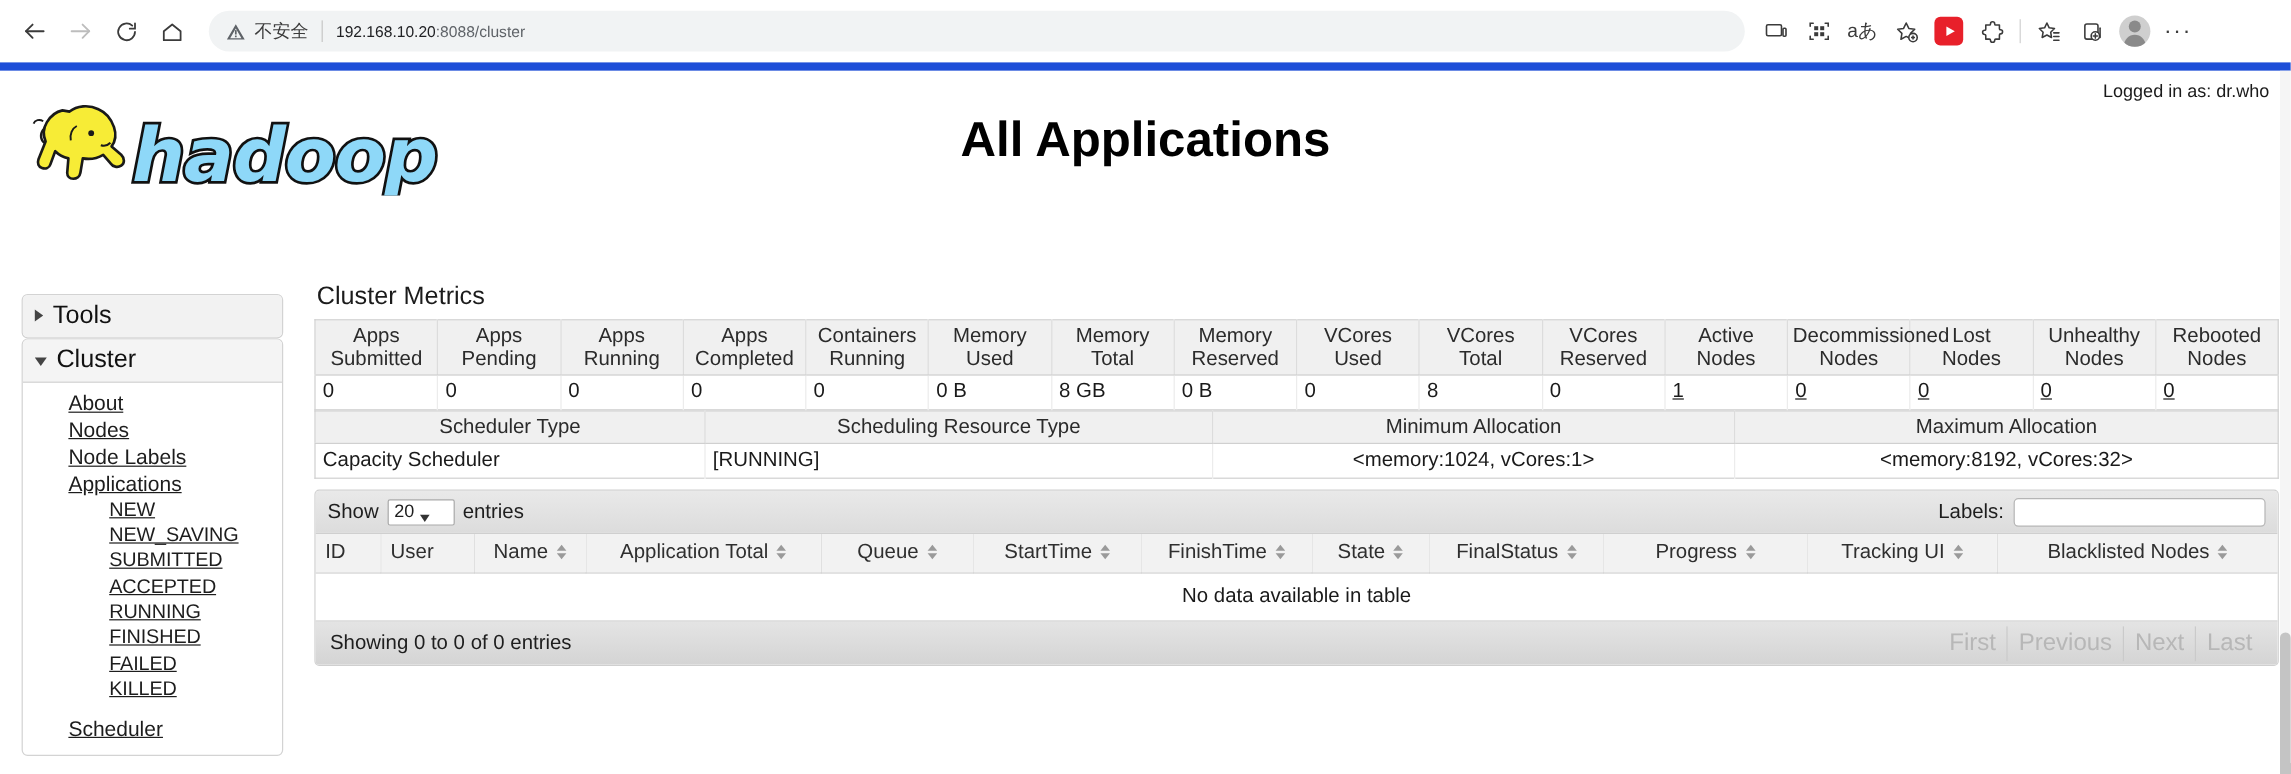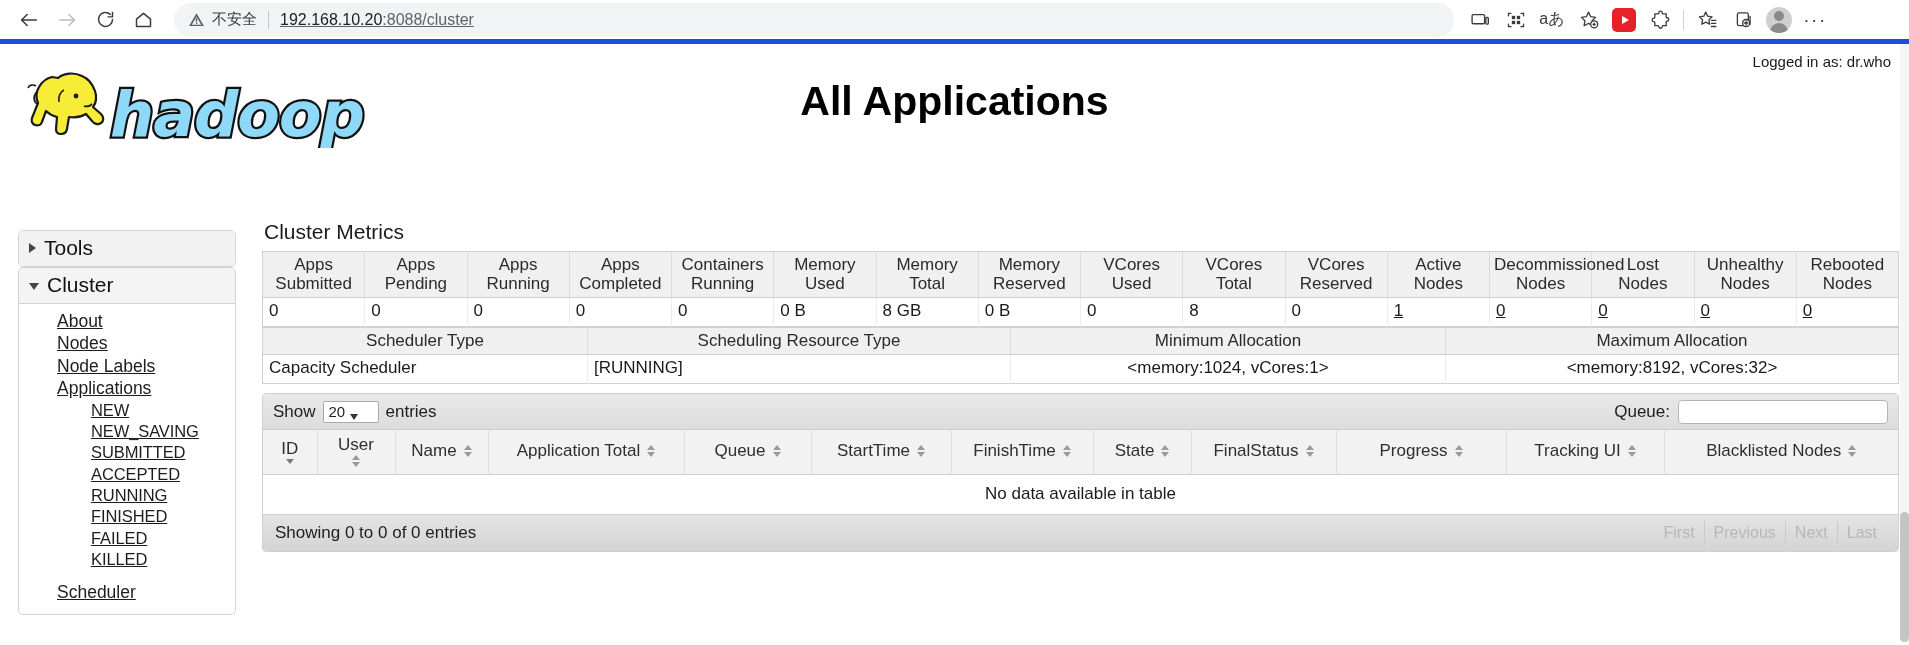--- a/index.html
+++ b/index.html
@@ -6,26 +6,26 @@
   html, body {
     margin: 0; padding: 0;
     width: 1909px; height: 645px;
     background: #ffffff;
     font-family: "Liberation Sans", sans-serif;
     overflow: hidden;
   }
 
   
   .browser-bar {
-    height: 44px;
+    height: 59px;
     background: #ffffff;
     display: flex;
     align-items: center;
     padding: 0 10px;
-    border-bottom: 5px solid #1d4ed8;
+    border-bottom: 7px solid #1d4ed8;
     position: relative;
   }
   .nav-btn {
     width: 38px; height: 38px;
     display: flex; align-items: center; justify-content: center;
     border-radius: 4px;
     color: #3b3b3b;
     flex: 0 0 auto;
   }
   .nav-btn.disabled { color: #bdbdbd; }
@@ -46,24 +46,23 @@
   .warn-text {
     font-size: 15px; color: #3b3b3b;
     font-family: "DejaVu Sans", sans-serif;
     white-space: nowrap;
   }
   .addr-sep {
     width: 1px; height: 18px; background: #c6c6c6;
     margin: 0 11px;
   }
   .addr-url {
-    font-size: 16px; color: #5f6368;
+    font-size: 13px; color: #5f6368;
     font-family: "Liberation Sans", sans-serif;
     white-space: nowrap;
-    text-decoration: underline;
   }
   .addr-url b { color: #202124; font-weight: 400; }
 
   .toolbar-right { display: flex; align-items: center; flex: 0 0 auto; }
   .tb-icon {
     width: 36px; height: 36px;
     display: flex; align-items: center; justify-content: center;
     color: #3b3b3b;
     border-radius: 4px;
     text-align: right;
@@ -269,42 +268,42 @@
   .sorter .up {
     width:0;height:0;
     border-left:4px solid transparent; border-right:4px solid transparent;
     border-bottom:5px solid #9a9a9a;
   }
   .sorter .dn {
     width:0;height:0;
     border-left:4px solid transparent; border-right:4px solid transparent;
     border-top:5px solid #9a9a9a;
   }
-  .th-stack { display:flex; flex-direction:column; align-items:center; }
+  .th-stack { display:flex; align-items:center;gap:47px; }
   .sorter.only-dn .dn { border-top-color:#7a7a7a; }
 
   .dt-empty {
     text-align: center;
     font-size: 17px;
     color: #1a1a1a;
     padding: 9px 0 10px 0;
     background: #ffffff;
   }
   .dt-bottom {
     background: linear-gradient(#e4e4e4, #d4d4d4);
     border-top: 1px solid #cfcfcf;
     height: 37px;
     display: flex; align-items: center;
     padding: 12px 12px;
     font-size: 17px; color:#1e1e1e;
   }
   .dt-paging { margin-left:auto; display:flex; align-items:center; }
   .pg-btn {
     color: #b7b7b7;
-    font-size: 16px;
+    font-size: 20px;
     padding: 3px 9px;
     border-right: 1px solid #cacaca;
   }
   .pg-btn:last-child { border-right: none; }
 
   .scroll-cap {
     position:absolute; right:0; top:0; width:9px; height:598px;
     background:#f5f5f5;
   }
   .scroll-thumb {
@@ -539,21 +538,21 @@
       <div class="dt-top">
         <div class="dt-length">
           <span>Show</span>
           <span class="dt-select">
             <span>20</span>
             <span class="chev"></span>
           </span>
           <span>entries</span>
         </div>
         <div class="dt-filter">
-          <span>Queue:</span>
+          <span>Labels:</span>
           <input class="dt-search-input" type="text" value="" style="">
         </div>
       </div>
 
       <table class="dt">
         <thead>
           <tr>
             <th style="width:54px">
               <div class="th-stack">
                 <span>ID</span>

